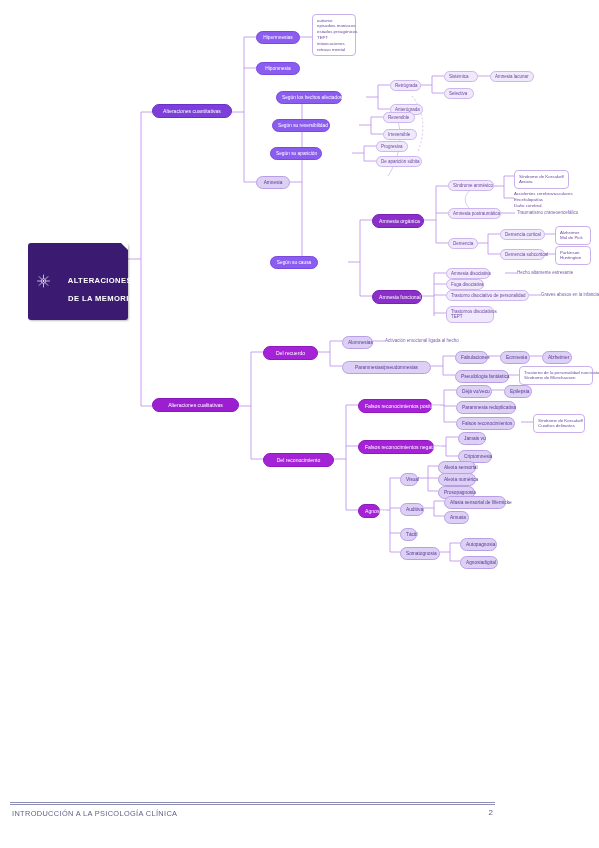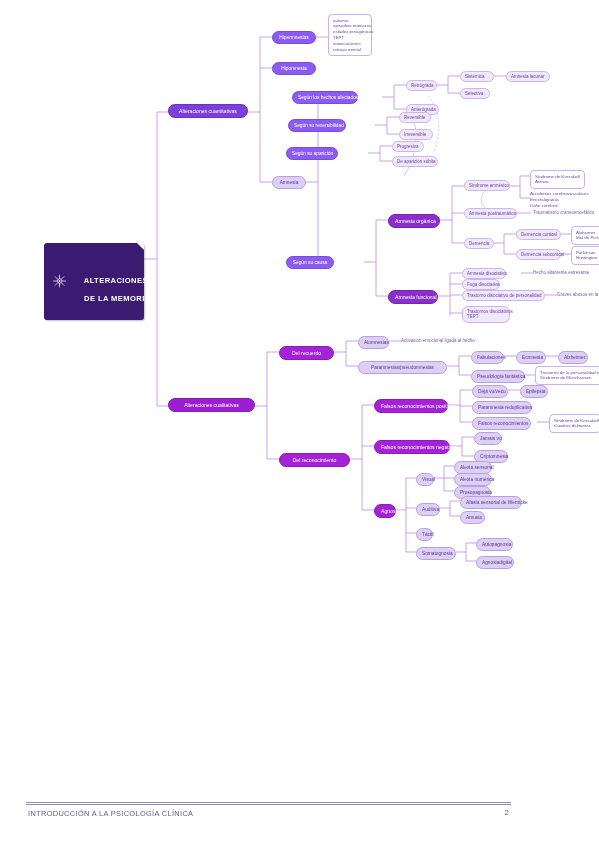--- a/index.html
+++ b/index.html
@@ -1,21 +1,21 @@
 <!DOCTYPE html>
 <html><head>
 <meta charset="utf-8">
 <style>
   html,body{margin:0;padding:0;}
   body{
     width:599px;height:848px;background:#ffffff;
     font-family:"Liberation Sans", sans-serif;
     position:relative;overflow:hidden;
   }
-  #canvas{position:absolute;left:16px;top:0;width:505px;height:848px;}
+  #canvas{position:absolute;left:0;top:0;width:505px;height:848px;}
   svg#links{position:absolute;left:0;top:0;width:599px;height:848px;pointer-events:none;}
 
   .node{position:absolute;box-sizing:border-box;white-space:pre;line-height:1.18;}
 
   
   .root{
     background:#3b1a72;color:#ffffff;border-radius:3px;
     padding:7px 8px 7px 30px;font-weight:bold;font-size:7.6px;
     letter-spacing:.4px;box-shadow:1px 1px 2px rgba(0,0,0,.25);
   }

